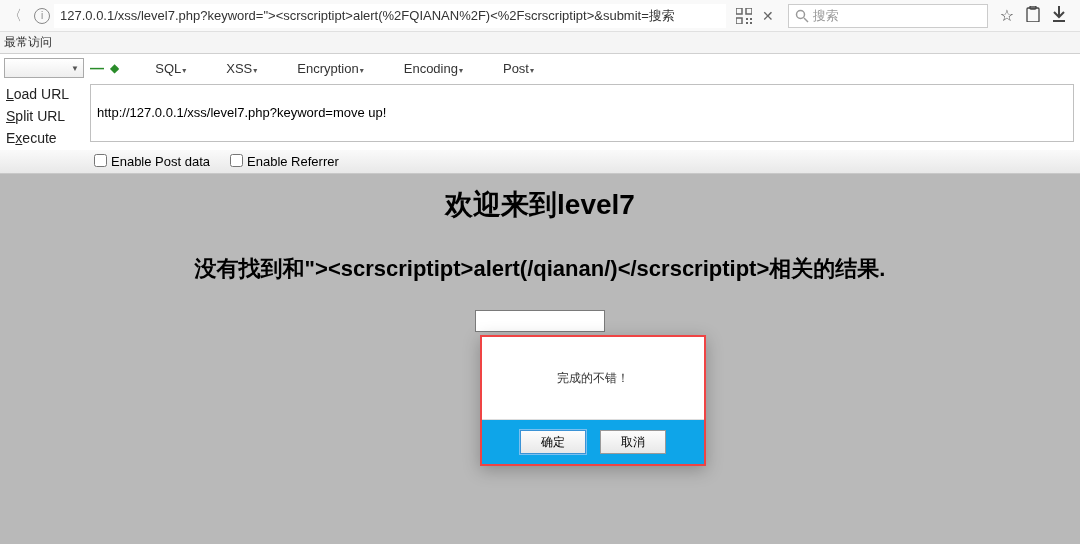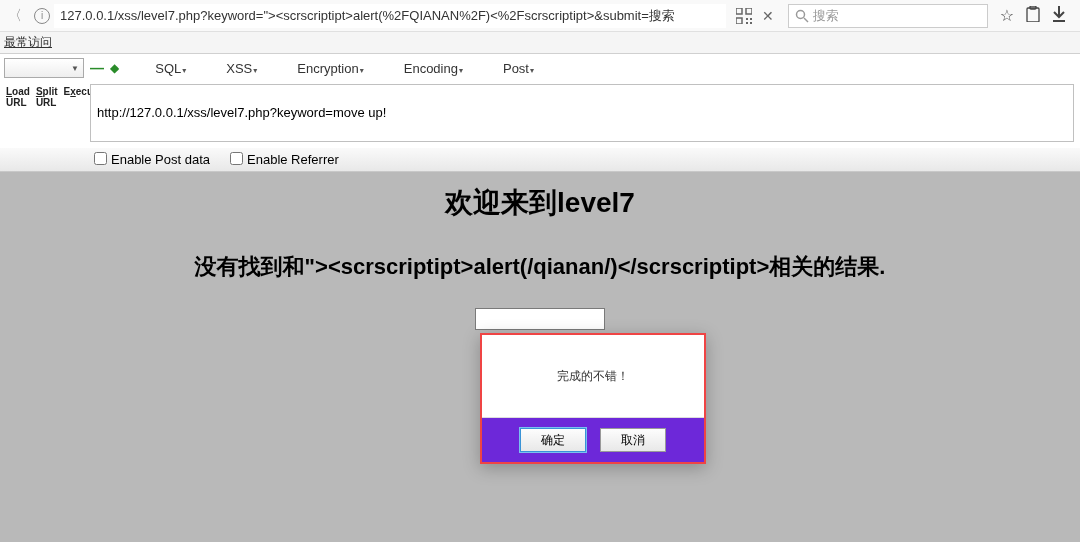--- a/index.html
+++ b/index.html
@@ -118,21 +118,20 @@
     
     .bookmarks-bar {
       height: 22px;
       background: #f5f5f5;
       border-bottom: 1px solid #d0d0d0;
       display: flex;
       align-items: center;
       padding: 0 4px;
       font-size: 12px;
       color: #333;
-      text-decoration: underline;
     }
     
     
     .hackbar {
       background: #ffffff;
     }
     
     .hackbar-toolbar {
       height: 28px;
       display: flex;
@@ -185,24 +184,24 @@
     }
     
     .hackbar-body {
       display: flex;
     }
     
     .hackbar-sidebar {
       width: 90px;
       padding: 4px 6px;
       display: flex;
+      flex-direction: column;
       gap: 6px;
-      font-size: 10px;
+      font-size: 14px;
       color: #222;
-      font-weight: bold;
     }
     
     .hackbar-sidebar .underline {
       text-decoration: underline;
     }
     
     .hackbar-url-area {
       flex: 1;
       padding: 2px 6px 2px 0;
     }
@@ -285,21 +284,21 @@
       height: 82px;
       display: flex;
       align-items: center;
       justify-content: center;
       font-size: 12px;
       color: #333;
     }
     
     .dialog-footer {
       height: 45px;
-      background: #6d28d9;
+      background: #0ea5e9;
       border-top: 1px solid #ddd;
       display: flex;
       align-items: center;
       justify-content: center;
       gap: 14px;
     }
     
     .dialog-btn {
       width: 66px;
       height: 24px;

